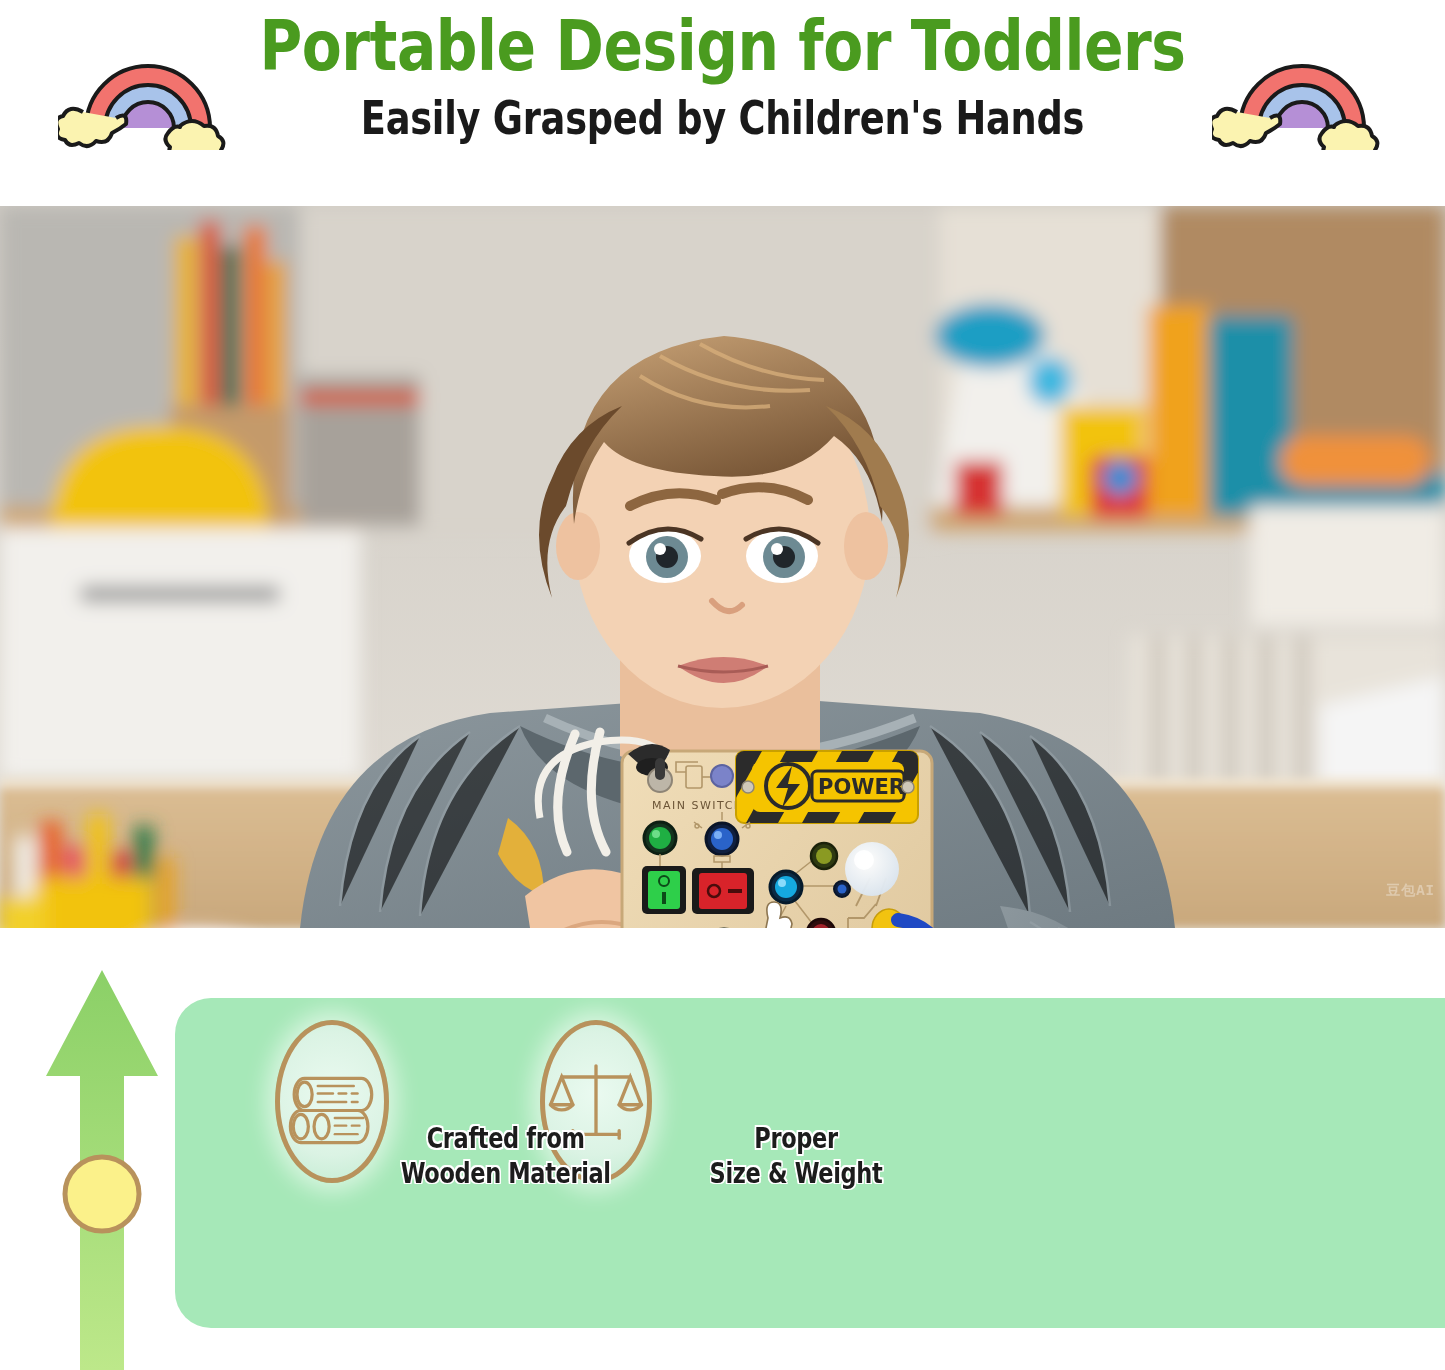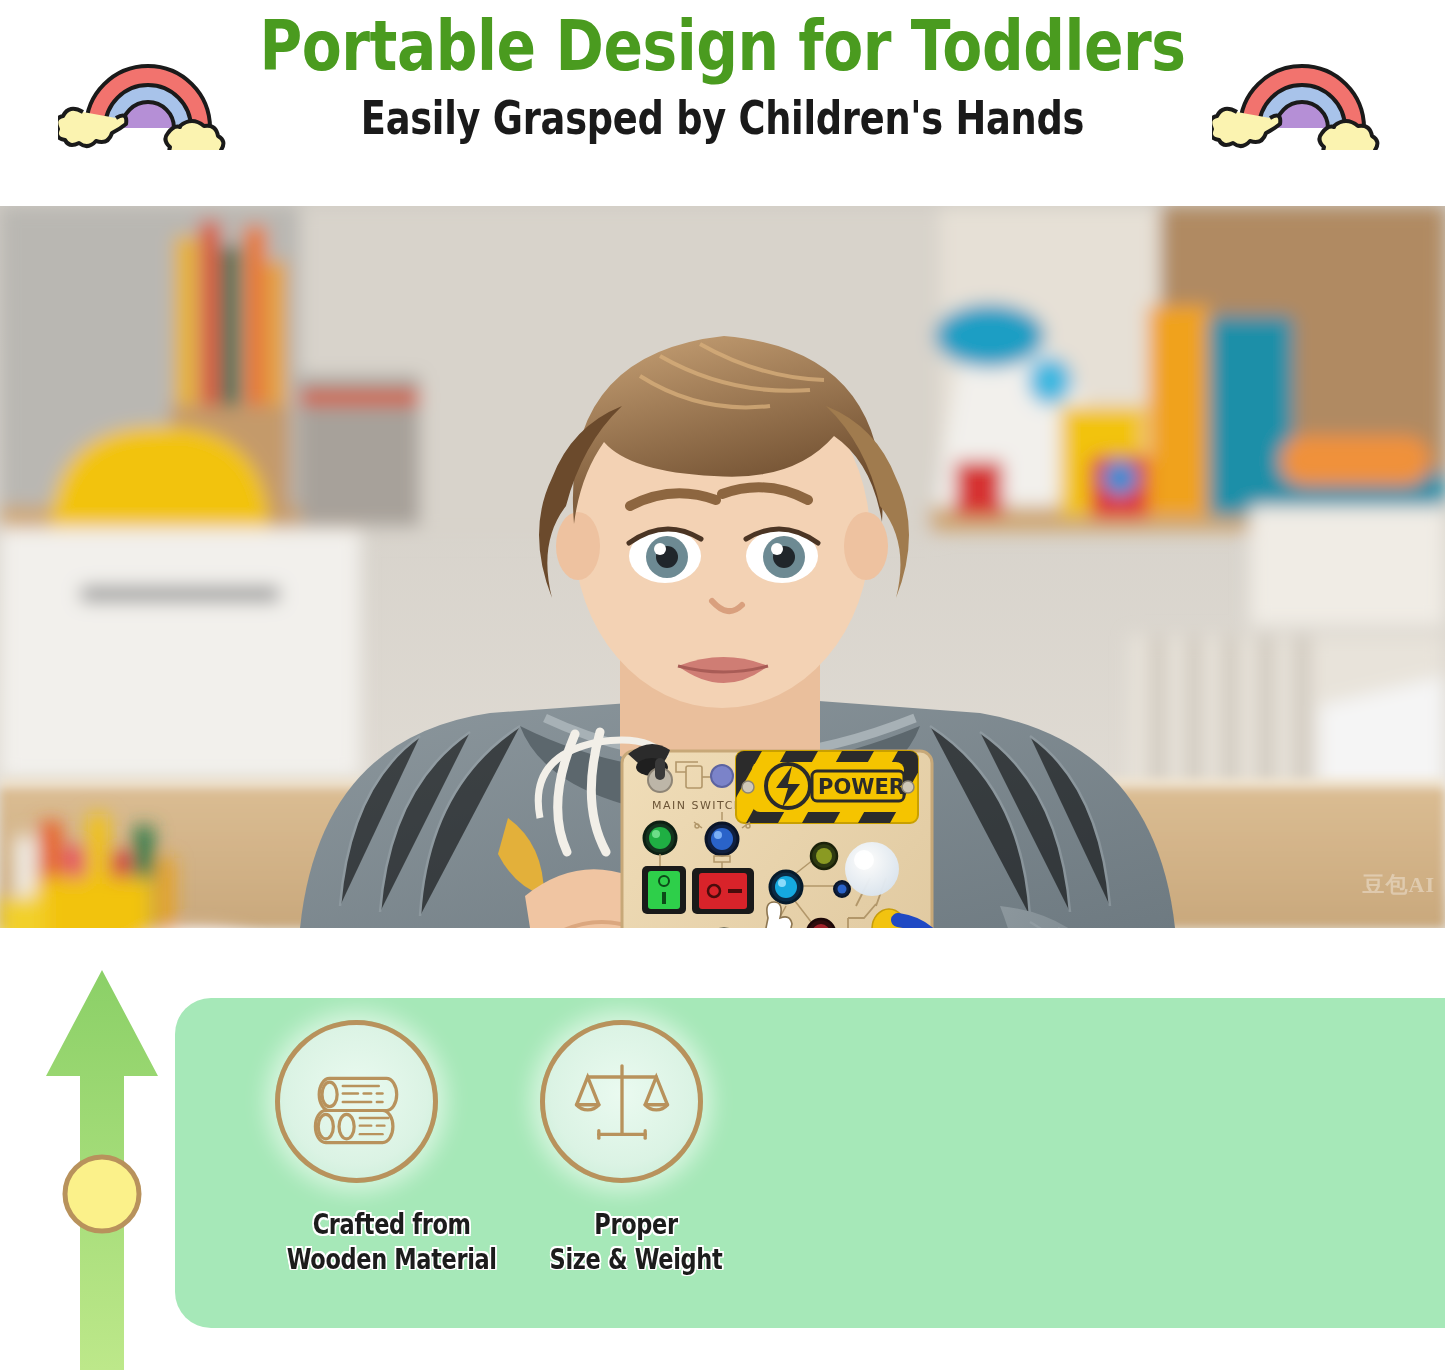--- a/index.html
+++ b/index.html
@@ -50,22 +50,22 @@
 
   
   .photo {
     position:absolute; left:0; top:206px; width:1445px; height:722px;
     overflow:hidden;
     background:#cfc6bb;
   }
   .photo svg { display:block; }
   .watermark {
     position:absolute; right:10px; bottom:28px;
-    font-family:Liberation Serif, serif;
-    font-size:22px; font-weight:bold;
+    font-family:Liberation Mono, monospace;
+    font-size:14px; font-weight:bold;
     color:rgba(255,255,255,0.35);
     letter-spacing:1px;
     pointer-events:none;
   }
 
   
   .bottom {
     position:absolute; left:0; top:928px; width:1445px; height:442px;
     background:#ffffff;
   }
@@ -76,24 +76,24 @@
     background:#a6e8b8;
     border-radius:36px 0 0 36px;
   }
   .feature-row {
     position:absolute; left:0; top:0; width:1240px; height:330px;
     display:flex; align-items:flex-start; justify-content:flex-start;
     padding-left:100px;
   }
   .feature {
     width:265px;
-    display:flex; flex-direction:column; align-items:flex-start;
+    display:flex; flex-direction:row; align-items:flex-end;
     padding-top:22px;
   }
-  .feature.f3 { width:250px; }
+  .feature.f3 { width:250px;gap:48px; }
   .feature.f4 { width:300px; }
   .icon-circle {
     width:163px; height:163px;
     border-radius:50%;
     border:5px solid #b8925c;
     background:radial-gradient(circle at 50% 45%, #eafaf0 0%, #dbf3e4 62%, #c3ecd2 100%);
     box-shadow:0 0 22px 9px rgba(255,255,255,0.55);
     display:flex; align-items:center; justify-content:center;
   }
   .feature-label {

